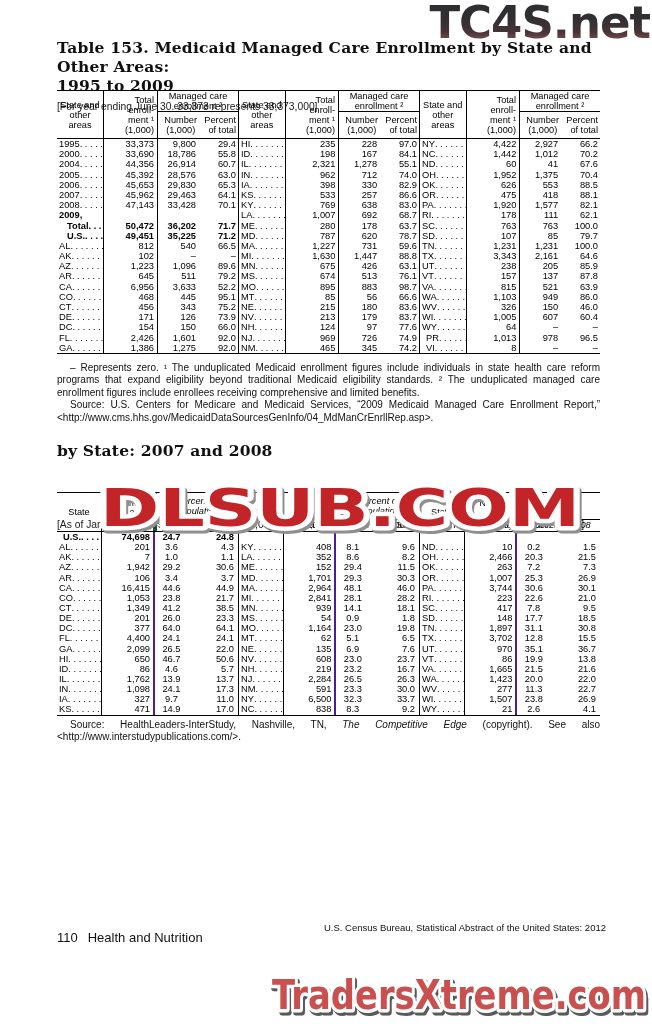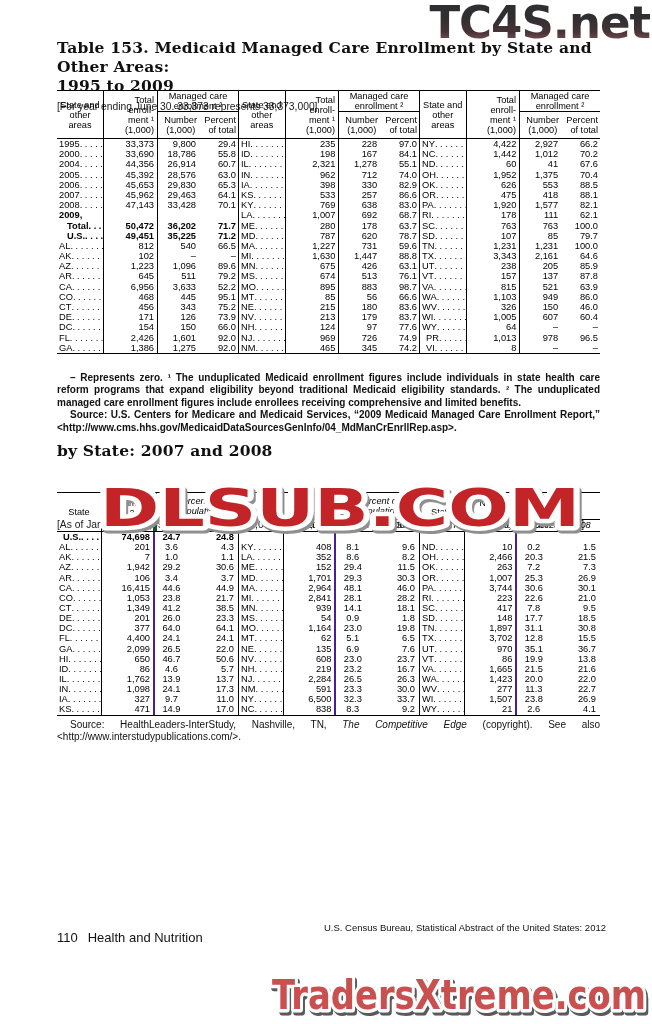--- a/index.html
+++ b/index.html
@@ -62,21 +62,21 @@
   .ind1 { padding-left: 6px; } .ind2 { padding-left: 10px; }
   .c-total { width: 54px; border-left:1px solid #000; text-align:right; padding-right:3px; }
   .c-num { width: 46px; border-left:1px solid #000; text-align:right; padding-right:7px; }
   .c-pct { width: 35px; text-align:right; padding-right:2px; }
   .c-num4 { width: 52px; border-left:1px solid #000; text-align:right; padding-right:3px; }
   .c-y07 { width: 44px; border-left:2px solid #4c1d95; text-align:center; padding-right:9px; }
   .c-y08 { width: 41px; text-align:right; padding-right:4px; }
 
   
   .fn { position:absolute; left:57px; width:543px; font-size:10px; line-height:12.4px; color:#111; }
-  #fn153 { top: 372px; font-weight: bold; }
+  #fn153 { top: 362px; }
   #fn154 { top: 719px; }
   .fn p { text-indent: 13px; text-align: justify; }
   .fn .it { font-style: italic; }
 
   
   #footer-left { position:absolute; left:57px; top:930px; font-size:13px; color:#111; }
   #footer-left .pgnum { margin-right: 10px; }
   #footer-right { position:absolute; right:46px; top:922px; font-size:9.5px; color:#111; }
 
   

